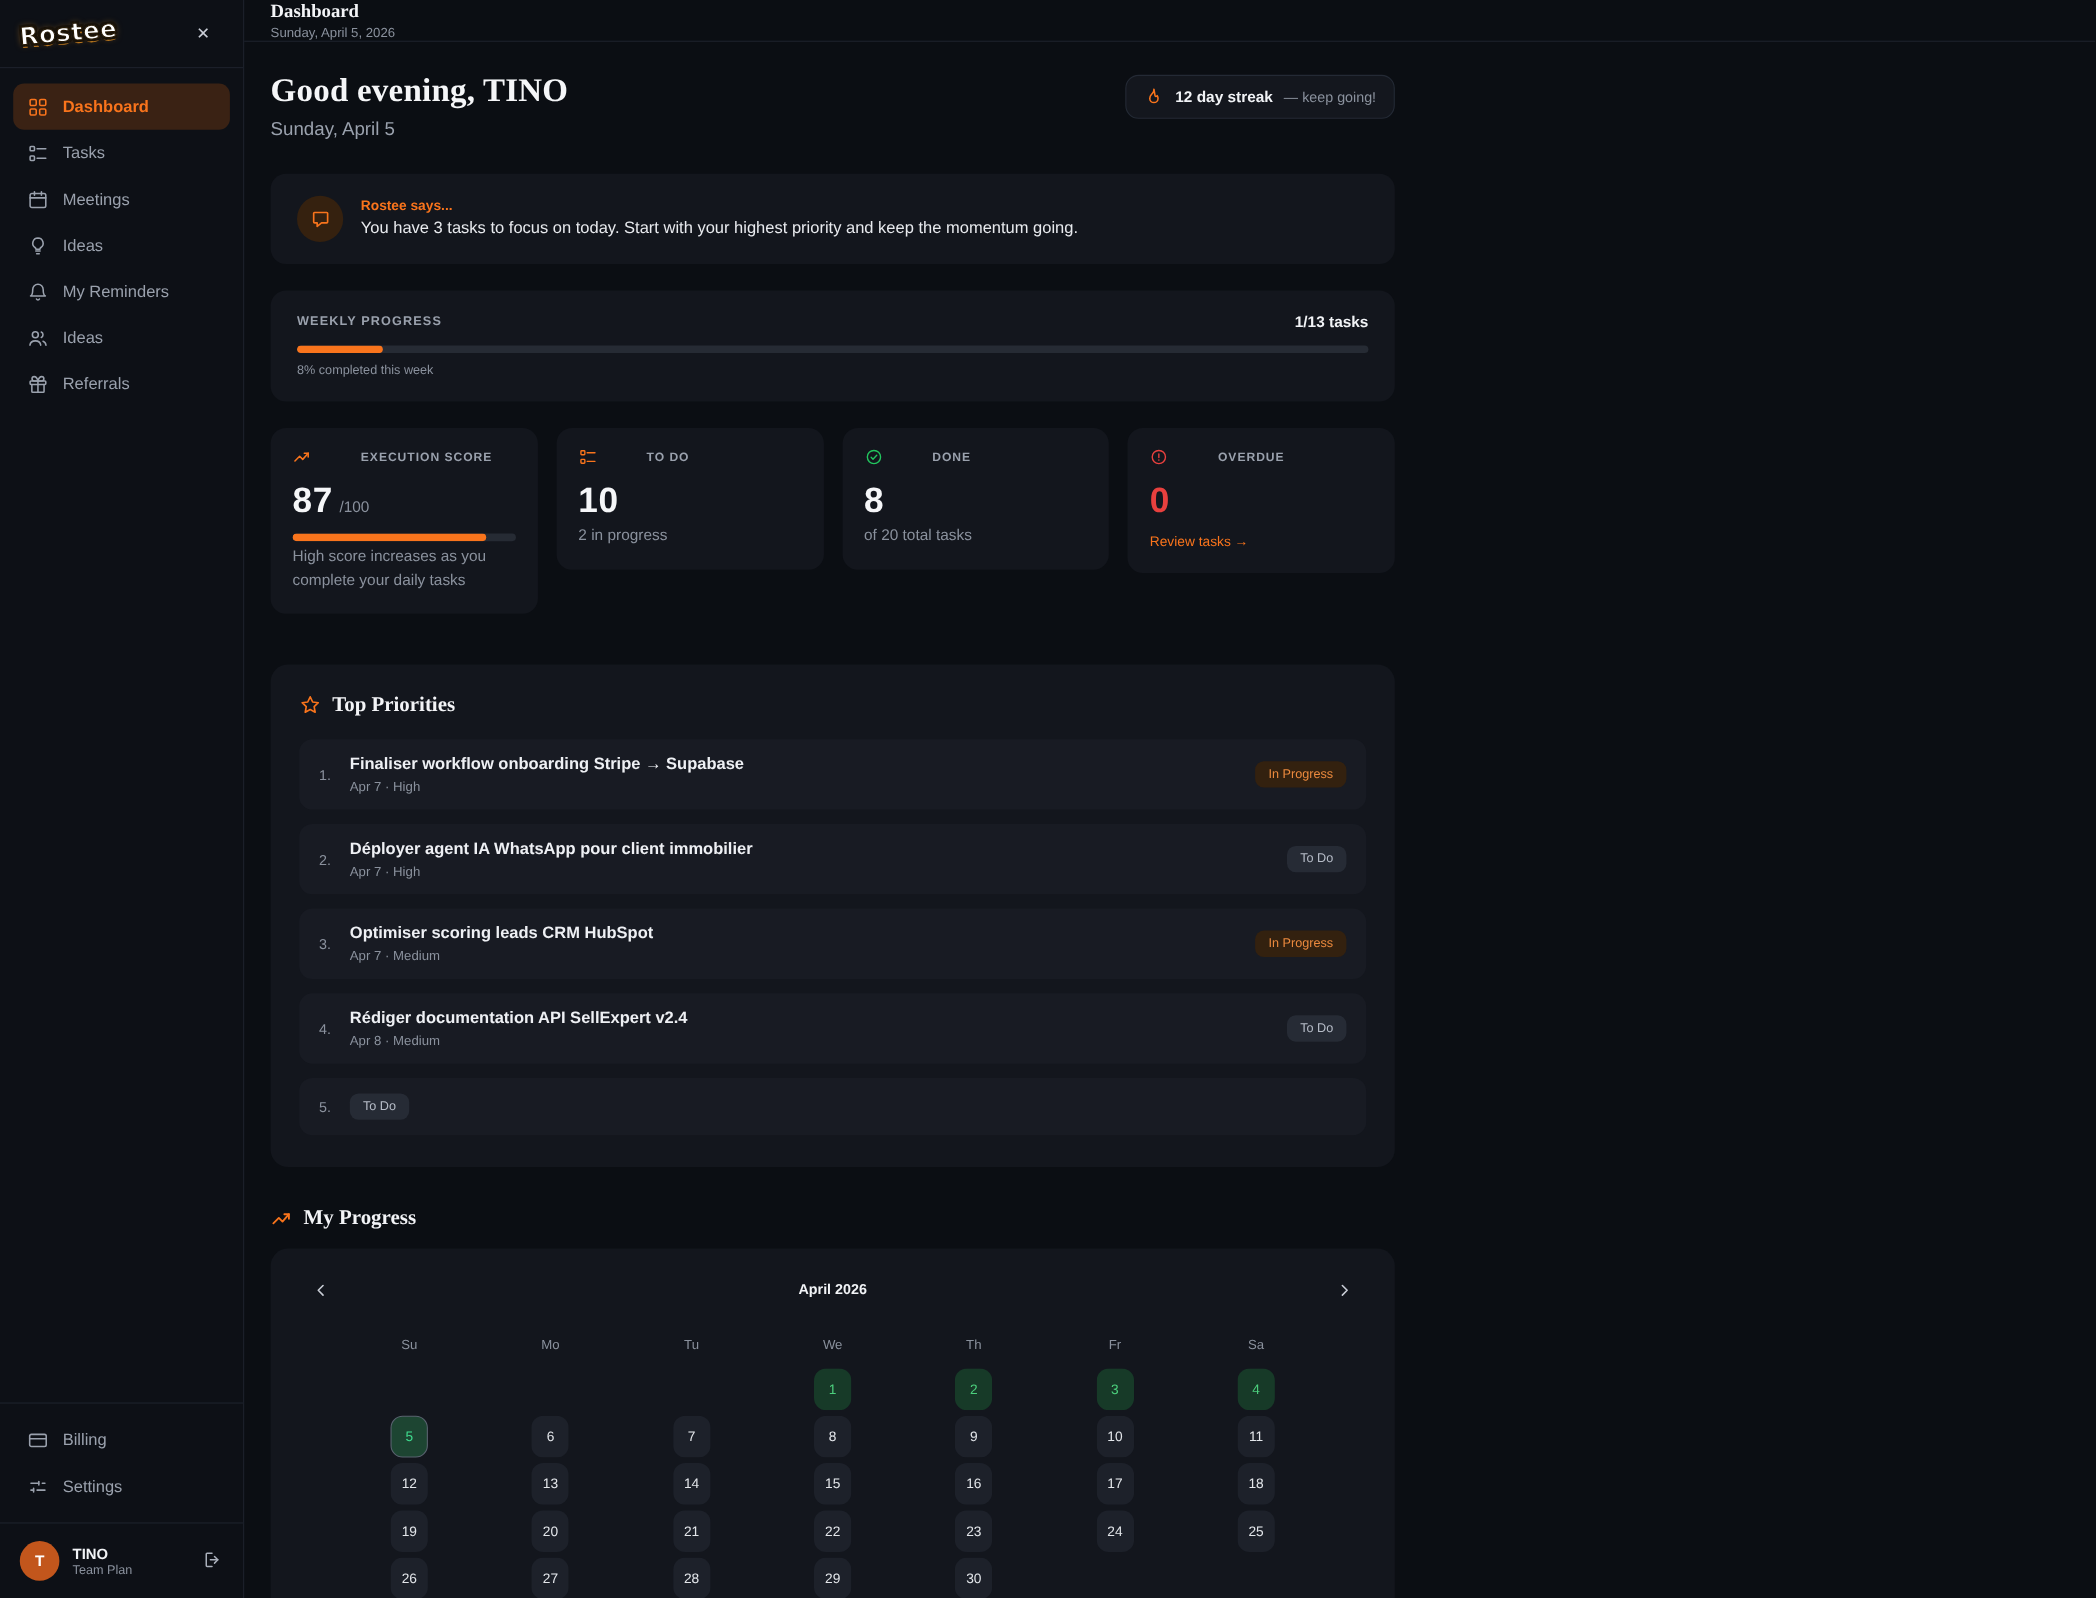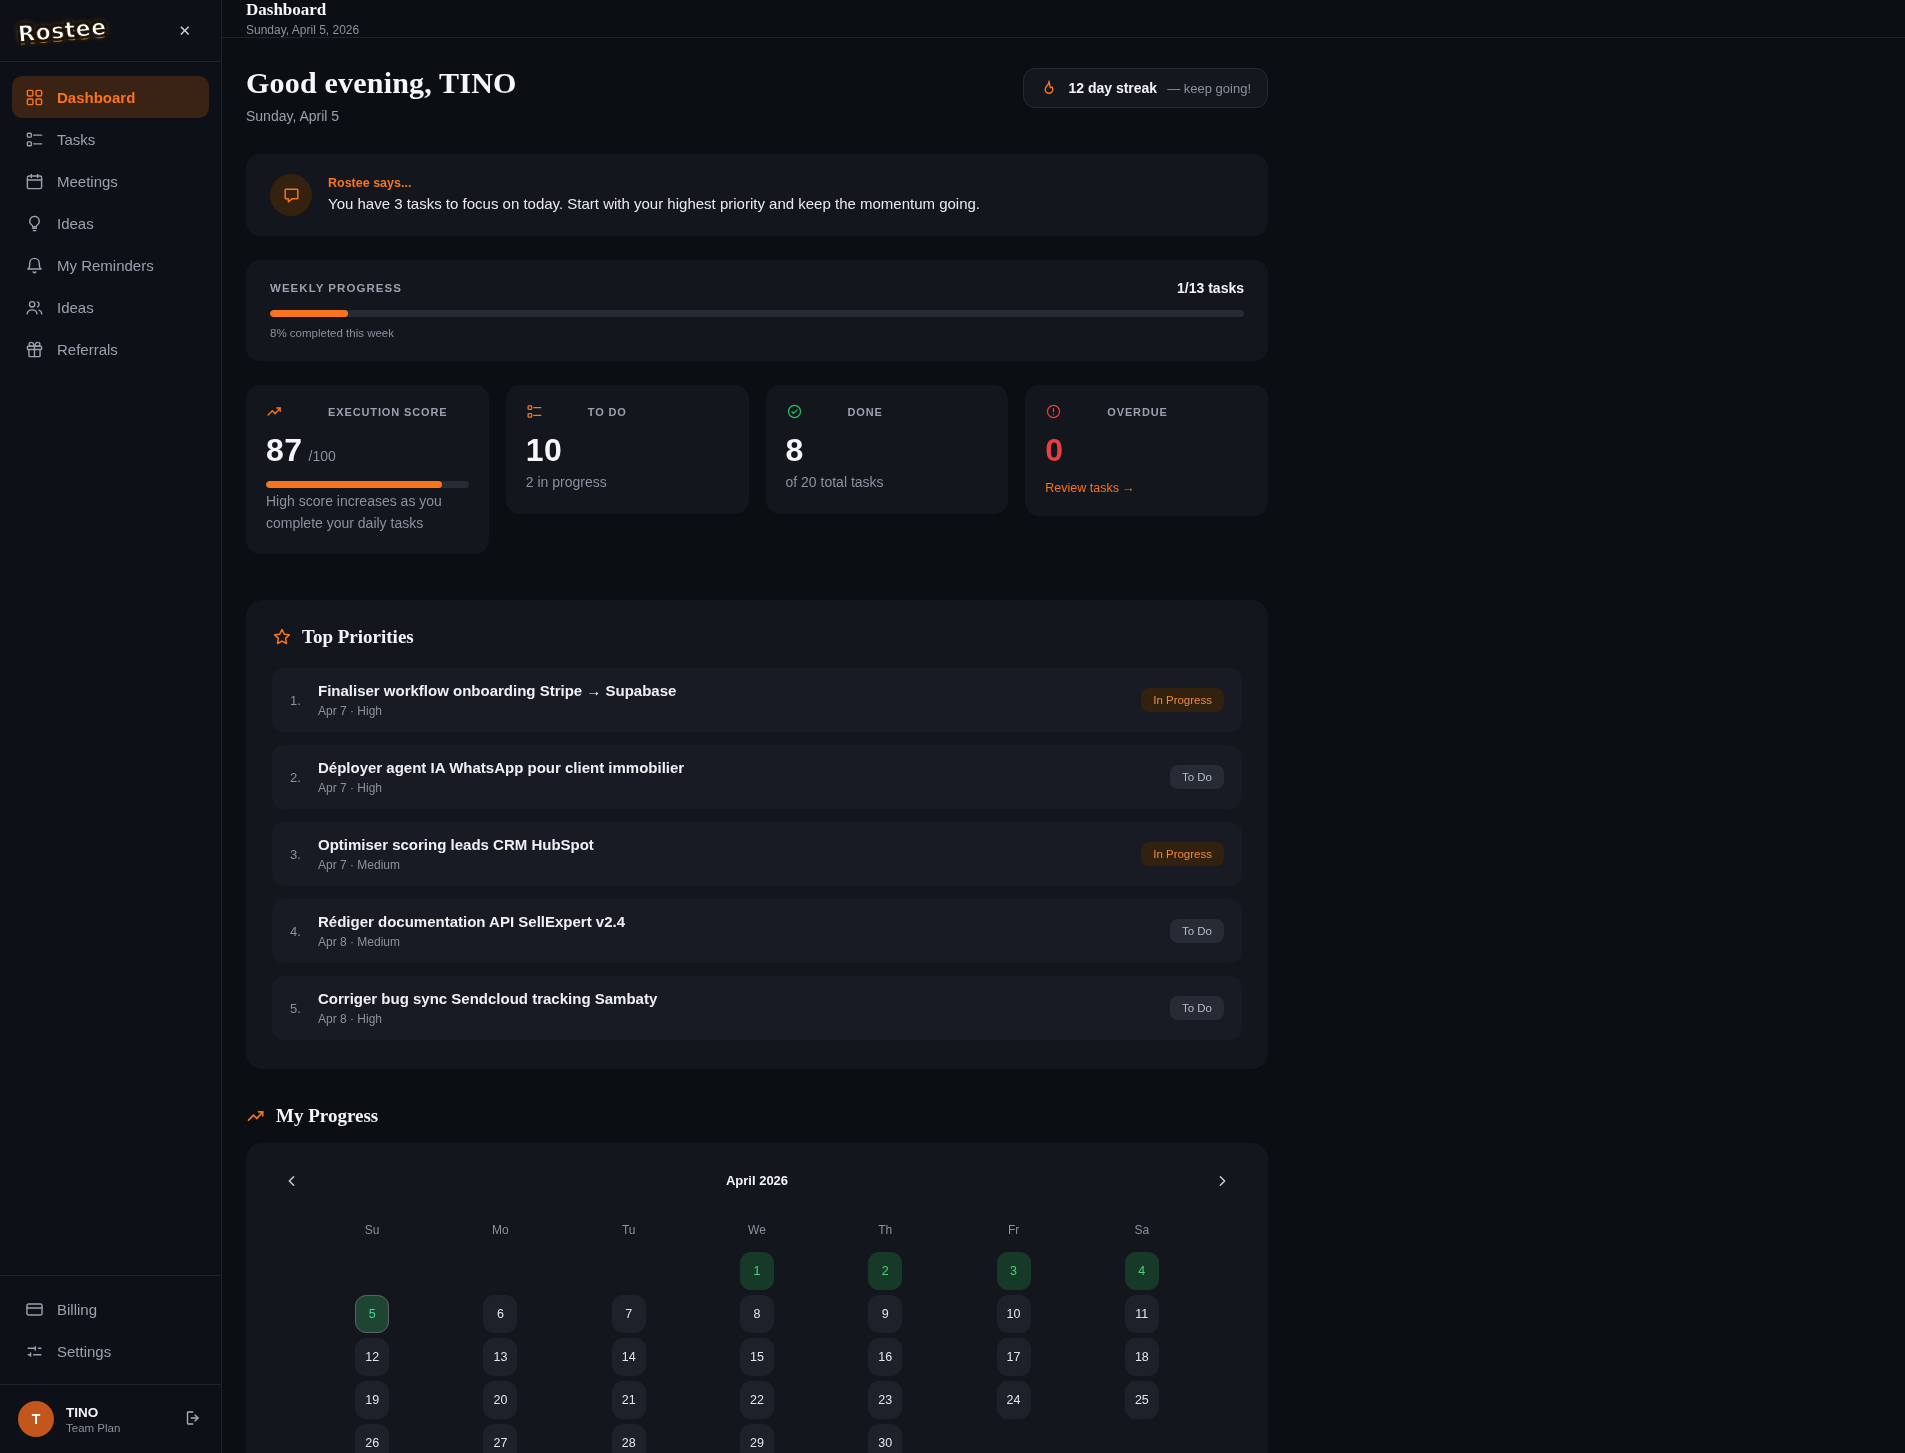--- a/index.html
+++ b/index.html
@@ -67,21 +67,21 @@
     display:flex; flex-direction:column; justify-content:center; padding:0 24px;
   }
   .main-header .h-title { font-family:"Liberation Serif", serif; font-weight:700; font-size:17px; color:#f3f4f7; }
   .main-header .h-date { font-size:12px; color:#8a919d; margin-top:3px; }
 
   .content { padding:28px 0 0 24px; width:1046px; }
   .inner { width:1022px; }
 
   .greet-row { display:flex; align-items:flex-start; justify-content:space-between; }
   .greet-title { font-family:"Liberation Serif", serif; font-weight:700; font-size:30px; color:#f5f6f8; letter-spacing:.2px; }
-  .greet-date { font-size:14px; color:#9aa1ad; margin-top:8px; }
+  .greet-date { font-size:17px; color:#9aa1ad; margin-top:8px; }
   .streak {
     display:flex; align-items:center; gap:10px;
     background:#14171e; border:1px solid #242a35; border-radius:12px;
     padding:10px 16px; margin-top:2px;text-align:right;
   }
   .streak svg { width:18px; height:18px; color:#f9741c; }
   .streak .s-main { font-size:14px; font-weight:700; color:#f1f3f6; }
   .streak .s-sub { font-size:13px; color:#8a919d; }
 
   .card { background:#13161d; border-radius:14px; }
@@ -426,24 +426,20 @@
               <div class="prio-row">
                 <span class="prio-num">4.</span>
                 <span class="prio-main">
                   <span class="prio-title" style="display:block">Rédiger documentation API SellExpert v2.4</span>
                   <span class="prio-meta" style="display:block">Apr 8 · Medium</span>
                 </span>
                 <span class="badge to-do">To Do</span>
               </div>
               <div class="prio-row">
                 <span class="prio-num">5.</span>
-                <span class="prio-main">
-                  <span class="prio-title" style="display:block">Corriger bug sync Sendcloud tracking Sambaty</span>
-                  <span class="prio-meta" style="display:block">Apr 8 · High</span>
-                </span>
                 <span class="badge to-do">To Do</span>
               </div>
             </div>
         </div>
 
         <div class="sec-head progress-head">
           <svg viewBox="0 0 24 24" fill="none" stroke="currentColor" stroke-width="2" stroke-linecap="round" stroke-linejoin="round">
               <path d="M3 17l6-6 4 4 7-8"></path>
               <path d="M15 7h5v5"></path>
             </svg>

